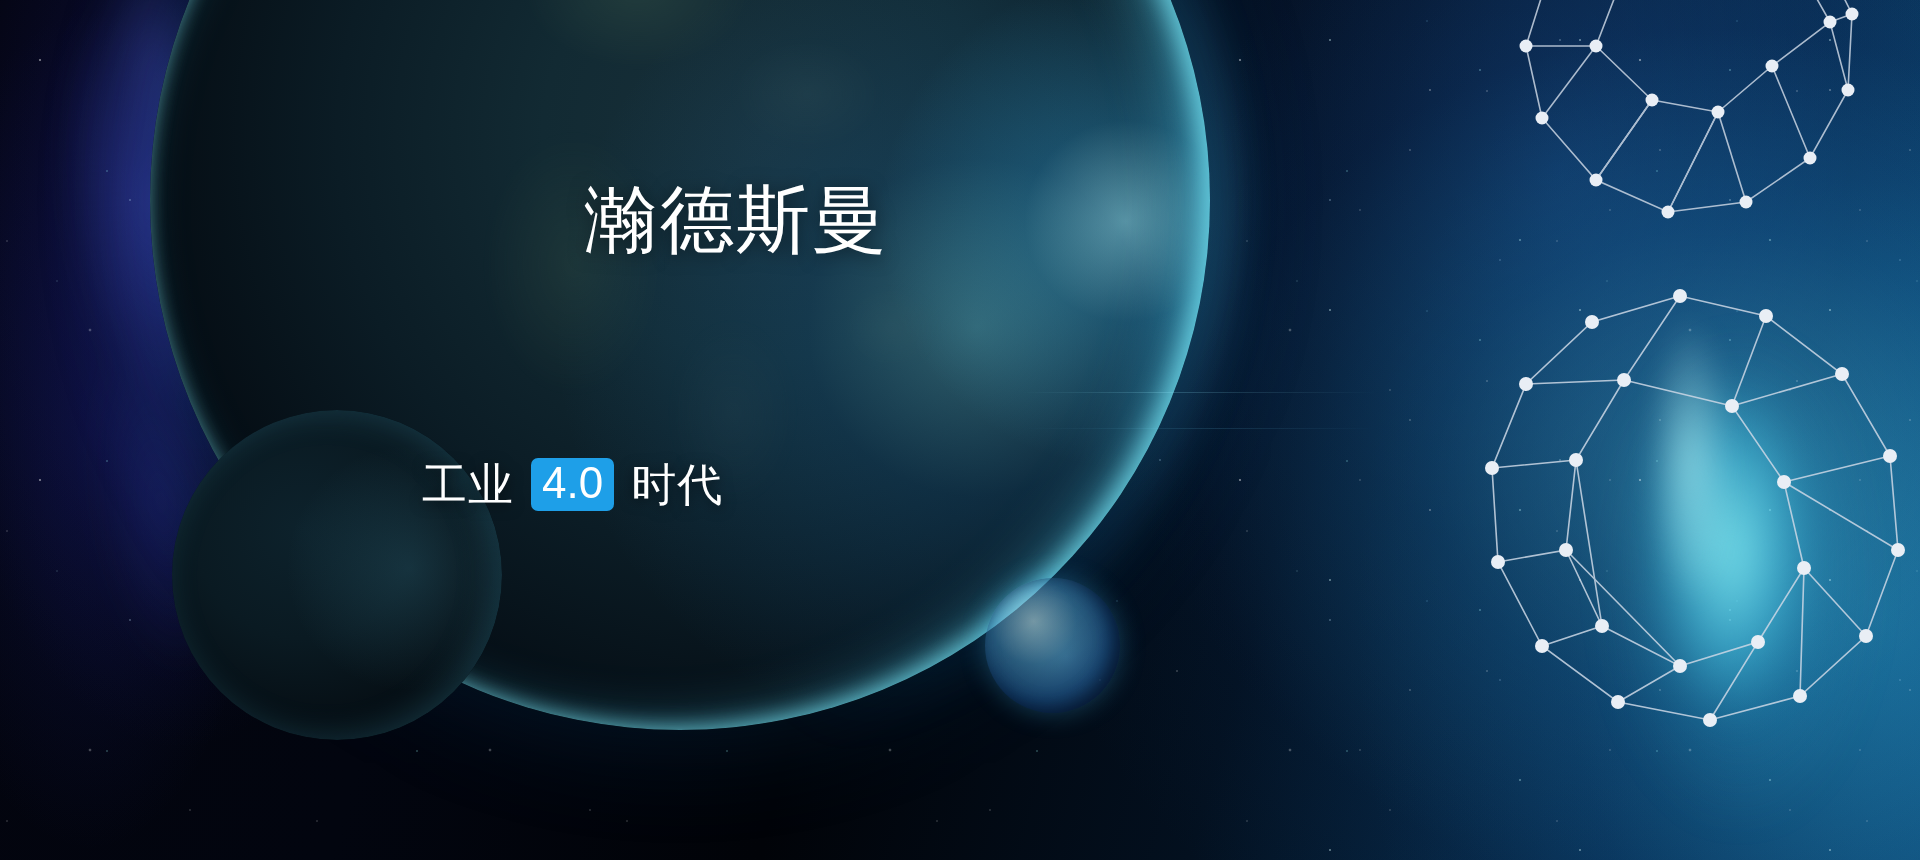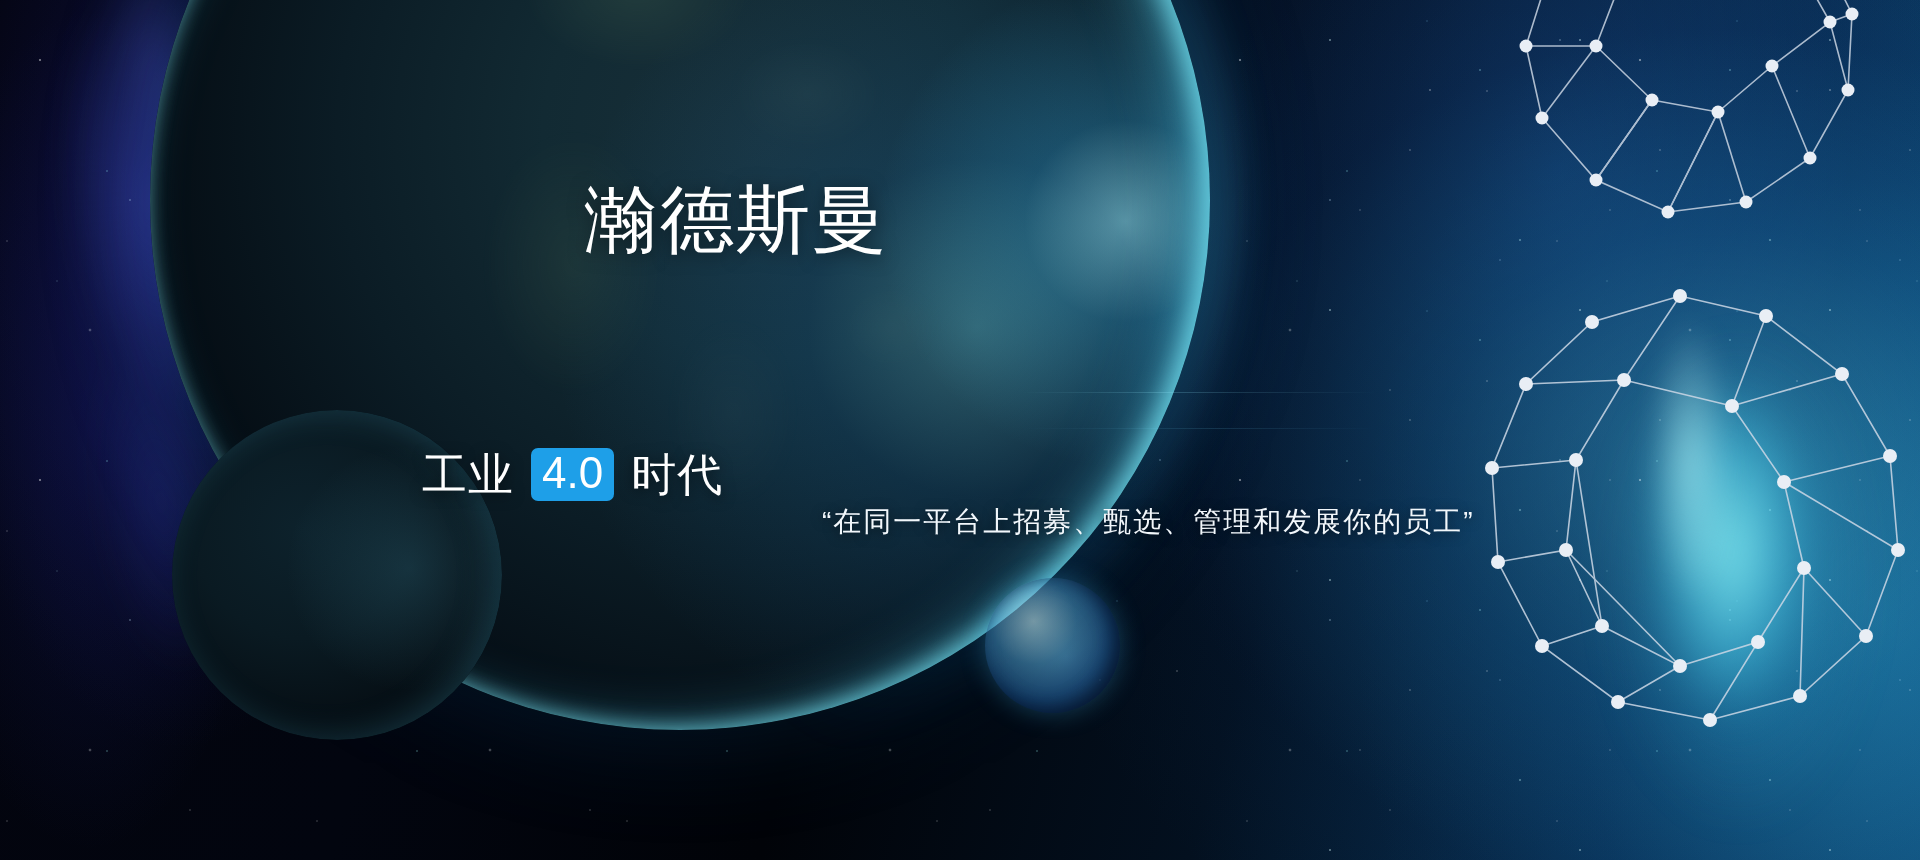--- a/index.html
+++ b/index.html
@@ -259,21 +259,21 @@
     white-space: nowrap;
     text-shadow: 0 2px 14px rgba(0,0,0,0.6);
   }
   .tagline .seg { letter-spacing: 1px; }
   .tagline .badge {
     display: inline-block;
     background: #1e9fe8;
     color: #ffffff;
     border-radius: 7px;
     padding: 3px 11px 6px 11px;
-    margin: 0 9px;
+    margin: 10px 9px;
     font-size: 44px;
     line-height: 1;
     letter-spacing: 0;
     text-shadow: none;
   }
   .tagline .gap { display: inline-block; width: 20px; }
 
   .quote {
     position: absolute;
     left: 822px;
@@ -401,16 +401,15 @@
     <div class="title-cn">瀚德斯曼</div>
 
 
     <div class="tagline">
       <span class="seg">工业</span>
       <span class="badge">4.0</span>
       <span class="seg">时代</span>
       <span class="gap"></span>
     </div>
 
-    <div class="quote">“在同一平台上招募、甄选、管理和发展你的员工”</div>
 
   </div>
 </div>
 
 </body></html>

